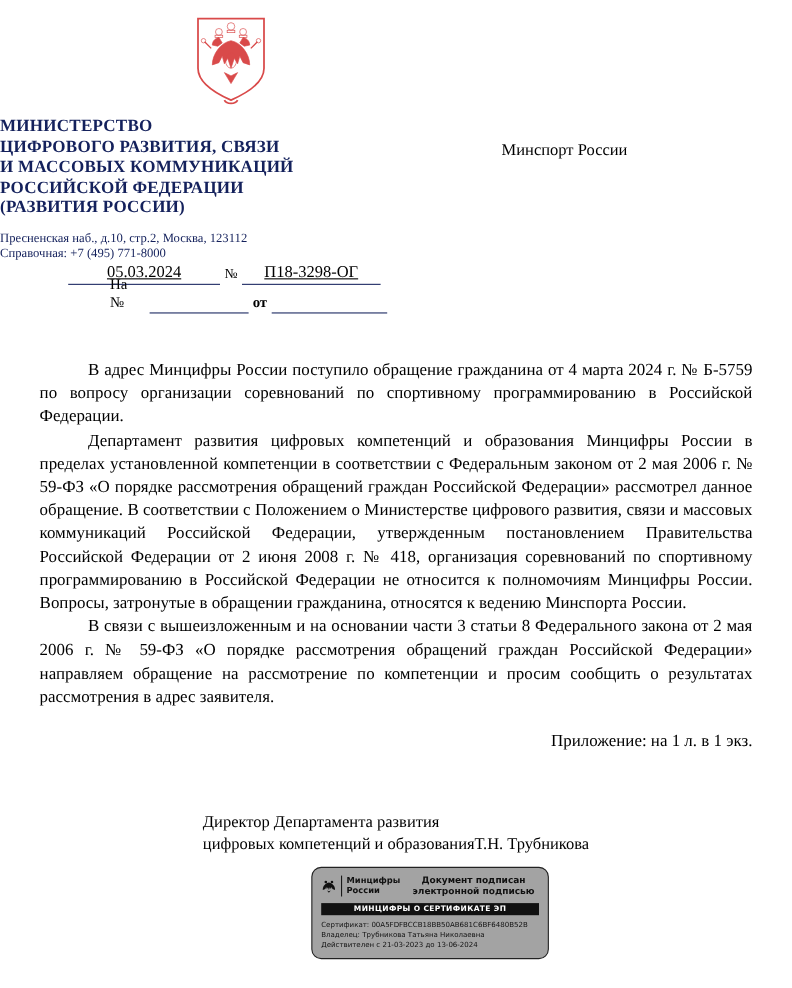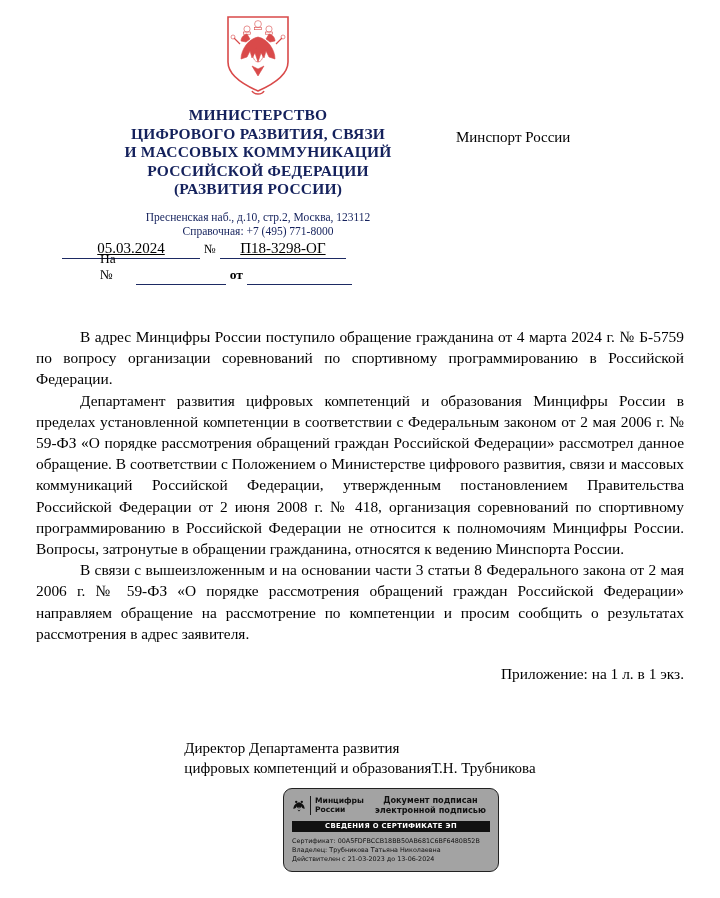--- a/index.html
+++ b/index.html
@@ -15,22 +15,20 @@
     color: #000000;
     overflow: hidden;
   }
 
   
   .letterhead {
     position: absolute;
     left: 0;
     top: 14px;
     width: 420px;
-    text-align: center;
-    margin-left: 48px;
   }
   .emblem {
     width: 72px;
     height: 84px;
     margin: 0 auto 8px auto;
     display: block;
   }
   .ministry-name {
     font-weight: bold;
     font-size: 15.5px;
@@ -280,20 +278,20 @@
         <div>Минцифры</div>
         <div>России</div>
       </div>
     </div>
     <div class="stamp-headline">
       <div>Документ подписан</div>
       <div>электронной подписью</div>
     </div>
   </div>
 
-  <div class="stamp-bar">СВЕДЕНИЯ О СЕРТИФИКАТЕ ЭП</div>
+  <div class="stamp-bar">МИНЦИФРЫ О СЕРТИФИКАТЕ ЭП</div>
 
   <div class="stamp-details">
     <div>Сертификат: 00A5FDFBCCB18BB50AB681C6BF6480B52B</div>
     <div>Владелец: Трубникова Татьяна Николаевна</div>
     <div>Действителен с 21-03-2023 до 13-06-2024</div>
   </div>
 </div>
 
 </body></html>

